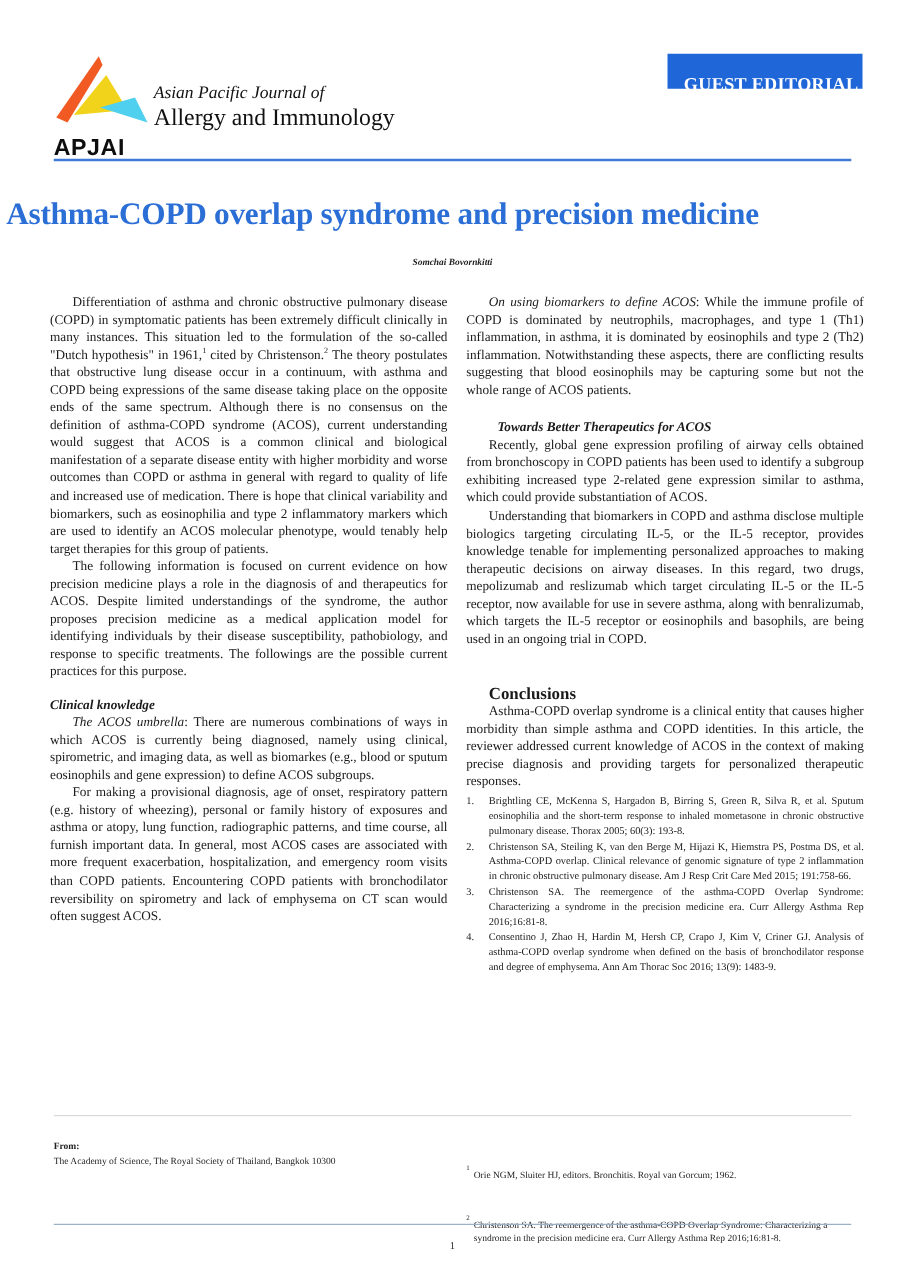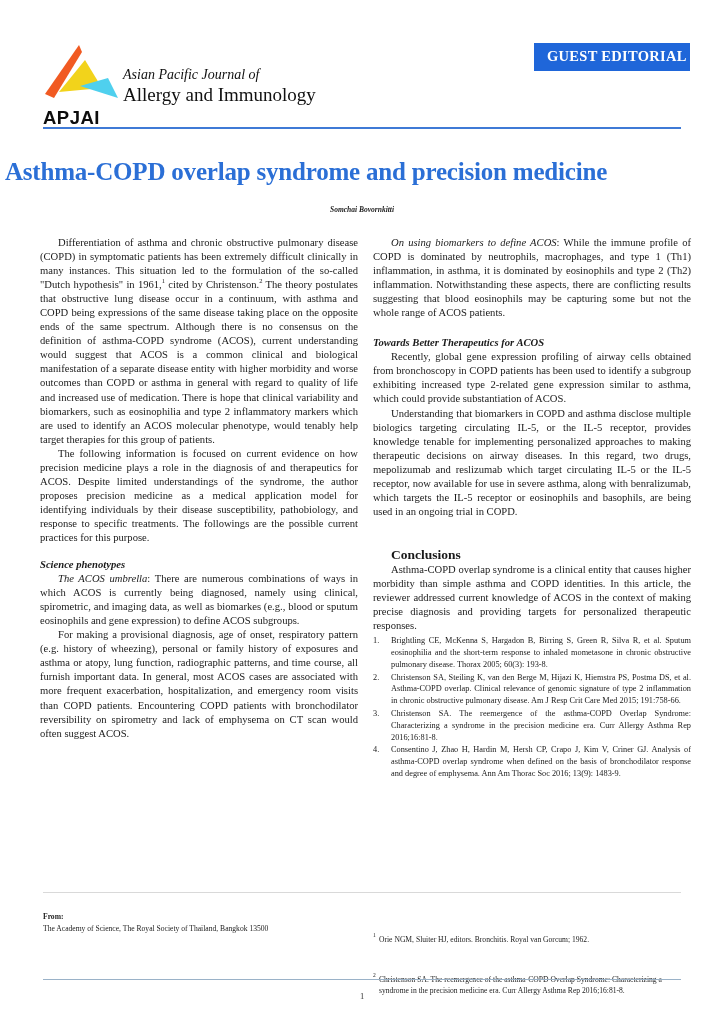--- a/index.html
+++ b/index.html
@@ -6,21 +6,21 @@
   html, body { width: 724px; height: 1024px; background: #ffffff; overflow: hidden; }
   body { position: relative; font-family: "DejaVu Serif", "Liberation Serif", serif; color: #1a1a1a; }
 
   .logo { position: absolute; left: 42px; top: 42px; width: 80px; height: 70px; }
   .logo svg { position: absolute; left: 0; top: 0; }
   .logo-text { position: absolute; left: 1px; top: 65px; font-family: "Liberation Sans", sans-serif; font-weight: bold; font-size: 18.5px; letter-spacing: 0.5px; color: #0d0d0d; }
   .journal { position: absolute; left: 123px; top: 68px; line-height: 1; }
   .journal-line1 { font-family: "Liberation Serif", serif; font-style: italic; font-size: 14px; color: #111; display: block; }
   .journal-line2 { font-family: "Liberation Serif", serif; font-size: 19px; color: #111; display: block; margin-top: 3px; text-align: right; }
 
-  .badge { position: absolute; left: 534px; top: 43px; width: 156px; height: 28px; background: #1f66d9; color: #fff; font-family: "Liberation Serif", serif; font-weight: bold; font-size: 14.5px; letter-spacing: 0.3px; padding: 5px 0 0 13px; }
+  .badge { position: absolute; left: 534px; top: 43px; width: 156px; height: 28px; background: #1f66d9; color: #fff; font-family: "Liberation Serif", serif; font-weight: bold; font-size: 14.5px; letter-spacing: 0.3px; padding: 17px 0 0 13px; }
 
   .rule-top { position: absolute; left: 43px; top: 127px; width: 638px; height: 2px; background: #3f7ad6; }
 
   .title { position: absolute; left: 0; top: 158px; width: 612px; text-align: center; font-family: "Liberation Serif", serif; font-weight: bold; font-size: 25px; color: #2b6fd6; letter-spacing: -0.2px; }
   .author { position: absolute; left: 0; top: 205px; width: 724px; text-align: center; font-family: "Liberation Serif", serif; font-style: italic; font-weight: bold; font-size: 7.5px; color: #222; }
 
   .col { position: absolute; top: 236px; width: 318px; font-family: "Liberation Serif", serif; font-size: 10.6px; line-height: 14.05px; text-align: justify; color: #1a1a1a; }
   .col-left { left: 40px; }
   .col-right { left: 373px; }
   .col p { text-indent: 18px; }
@@ -66,45 +66,45 @@
 <div class="badge">GUEST EDITORIAL</div>
 
 <div class="rule-top"></div>
 
 <h1 class="title">Asthma-COPD overlap syndrome and precision medicine</h1>
 <div class="author">Somchai Bovornkitti</div>
 
 <div class="col col-left">
   <p><span>Differentiation of asthma and chronic obstructive pulmonary disease (COPD) in symptomatic patients has been extremely difficult clinically in many instances. This situation led to the formulation of the so-called "Dutch hypothesis" in 1961,</span><sup>1</sup><span> cited by Christenson.</span><sup>2</sup><span> The theory postulates that obstructive lung disease occur in a continuum, with asthma and COPD being expressions of the same disease taking place on the opposite ends of the same spectrum. Although there is no consensus on the definition of asthma-COPD syndrome (ACOS), current understanding would suggest that ACOS is a common clinical and biological manifestation of a separate disease entity with higher morbidity and worse outcomes than COPD or asthma in general with regard to quality of life and increased use of medication. There is hope that clinical variability and biomarkers, such as eosinophilia and type 2 inflammatory markers which are used to identify an ACOS molecular phenotype, would tenably help target therapies for this group of patients.</span></p>
   <p>The following information is focused on current evidence on how precision medicine plays a role in the diagnosis of and therapeutics for ACOS. Despite limited understandings of the syndrome, the author proposes precision medicine as a medical application model for identifying individuals by their disease susceptibility, pathobiology, and response to specific treatments. The followings are the possible current practices for this purpose.</p>
-  <p class="h-ital">Science phenotypes</p>
+  <p class="h-ital">Clinical knowledge</p>
   <p><em>The ACOS umbrella</em><span>: There are numerous combinations of ways in which ACOS is currently being diagnosed, namely using clinical, spirometric, and imaging data, as well as biomarkes (e.g., blood or sputum eosinophils and gene expression) to define ACOS subgroups.</span></p>
   <p>For making a provisional diagnosis, age of onset, respiratory pattern (e.g. history of wheezing), personal or family history of exposures and asthma or atopy, lung function, radiographic patterns, and time course, all furnish important data. In general, most ACOS cases are associated with more frequent exacerbation, hospitalization, and emergency room visits than COPD patients. Encountering COPD patients with bronchodilator reversibility on spirometry and lack of emphysema on CT scan would often suggest ACOS.</p>
 </div>
 
 <div class="col col-right">
   <p><em>On using biomarkers to define ACOS</em><span>: While the immune profile of COPD is dominated by neutrophils, macrophages, and type 1 (Th1) inflammation, in asthma, it is dominated by eosinophils and type 2 (Th2) inflammation. Notwithstanding these aspects, there are conflicting results suggesting that blood eosinophils may be capturing some but not the whole range of ACOS patients.</span></p>
-  <p class="h-ital" style="margin-top:16px;">Towards Better Therapeutics for ACOS</p>
+  <p class="h-ital" style="margin-top:16px;margin-left:25px;">Towards Better Therapeutics for ACOS</p>
   <p>Recently, global gene expression profiling of airway cells obtained from bronchoscopy in COPD patients has been used to identify a subgroup exhibiting increased type 2-related gene expression similar to asthma, which could provide substantiation of ACOS.</p>
   <p>Understanding that biomarkers in COPD and asthma disclose multiple biologics targeting circulating IL-5, or the IL-5 receptor, provides knowledge tenable for implementing personalized approaches to making therapeutic decisions on airway diseases. In this regard, two drugs, mepolizumab and reslizumab which target circulating IL-5 or the IL-5 receptor, now available for use in severe asthma, along with benralizumab, which targets the IL-5 receptor or eosinophils and basophils, are being used in an ongoing trial in COPD.</p>
   <p class="h-concl">Conclusions</p>
   <p>Asthma-COPD overlap syndrome is a clinical entity that causes higher morbidity than simple asthma and COPD identities. In this article, the reviewer addressed current knowledge of ACOS in the context of making precise diagnosis and providing targets for personalized therapeutic responses.</p>
   <ol class="refs">
     <li><span class="num">1.</span><span>Brightling CE, McKenna S, Hargadon B, Birring S, Green R, Silva R, et al. Sputum eosinophilia and the short-term response to inhaled mometasone in chronic obstructive pulmonary disease. Thorax 2005; 60(3): 193-8.</span></li>
     <li><span class="num">2.</span><span>Christenson SA, Steiling K, van den Berge M, Hijazi K, Hiemstra PS, Postma DS, et al. Asthma-COPD overlap. Clinical relevance of genomic signature of type 2 inflammation in chronic obstructive pulmonary disease. Am J Resp Crit Care Med 2015; 191:758-66.</span></li>
     <li><span class="num">3.</span><span>Christenson SA. The reemergence of the asthma-COPD Overlap Syndrome: Characterizing a syndrome in the precision medicine era. Curr Allergy Asthma Rep 2016;16:81-8.</span></li>
     <li><span class="num">4.</span><span>Consentino J, Zhao H, Hardin M, Hersh CP, Crapo J, Kim V, Criner GJ. Analysis of asthma-COPD overlap syndrome when defined on the basis of bronchodilator response and degree of emphysema. Ann Am Thorac Soc 2016; 13(9): 1483-9.</span></li>
   </ol>
 </div>
 
 <div class="rule-mid"></div>
 
 <div class="from">
   <span class="label">From:</span>
-  <span>The Academy of Science, The Royal Society of Thailand, Bangkok 13500</span>
+  <span>The Academy of Science, The Royal Society of Thailand, Bangkok 10300</span>
 </div>
 
 <div class="footnotes">
   <div class="fn"><sup>1</sup><span>Orie NGM, Sluiter HJ, editors. Bronchitis. Royal van Gorcum; 1962.</span></div>
   <div class="fn"><sup>2</sup><span>Christenson SA. The reemergence of the asthma-COPD Overlap Syndrome: Characterizing a syndrome in the precision medicine era. Curr Allergy Asthma Rep 2016;16:81-8.</span></div>
 </div>
 
 <div class="rule-bottom"></div>
 <div class="page-num">1</div>
 

